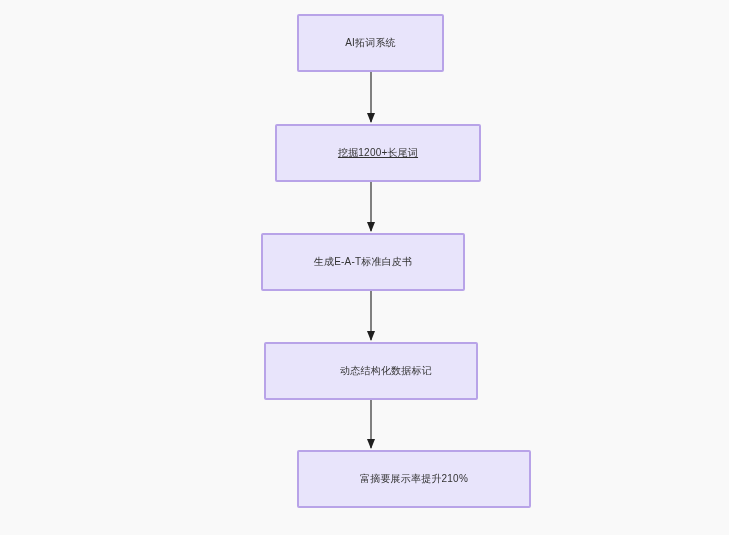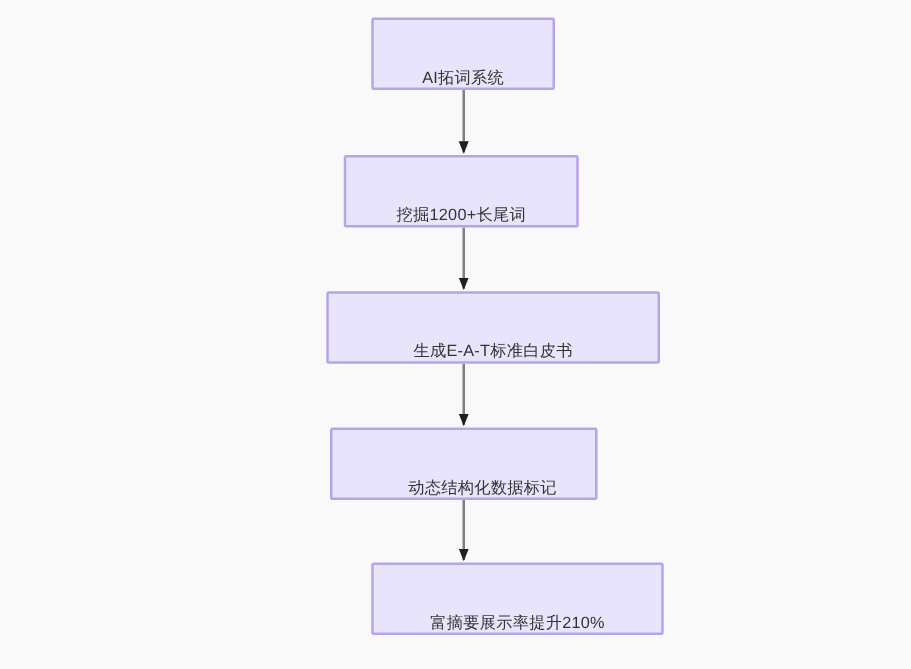--- a/index.html
+++ b/index.html
@@ -27,24 +27,24 @@
     height: 535px;
     pointer-events: none;
   }
   .node {
     position: absolute;
     box-sizing: border-box;
     background: #e8e4fb;
     border: 2px solid #b8a3e8;
     border-radius: 2px;
     display: flex;
-    align-items: flex-end;
+    align-items: center;
     justify-content: center;
     color: #333333;
-    font-size: 13px;
+    font-size: 10px;
     line-height: 1.2;
     letter-spacing: 0.2px;
     white-space: nowrap;
     user-select: none;
   }
   .node-label {
     display: block;
     text-align: center;
   }
 </style>
@@ -71,25 +71,25 @@
     </g>
     <g>
       <line x1="371" y1="400" x2="371" y2="448" stroke="#808080" stroke-width="2" marker-end="url(#arrowhead)"></line>
     </g>
   </svg>
 
   <div class="node" id="node-n1" style="left: 297px; top: 14px; width: 147px; height: 58px;">
     <span class="node-label">AI拓词系统</span>
   </div>
 
-  <div class="node" id="node-n2" style="left: 275px; top: 124px; width: 188px; height: 58px;">
+  <div class="node" id="node-n2" style="left: 275px; top: 124px; width: 206px; height: 58px; text-decoration: underline;">
     <span class="node-label">挖掘1200+长尾词</span>
   </div>
 
-  <div class="node" id="node-n3" style="left: 261px; top: 233px; width: 267px; height: 58px;">
+  <div class="node" id="node-n3" style="left: 261px; top: 233px; width: 204px; height: 58px;">
     <span class="node-label">生成E-A-T标准白皮书</span>
   </div>
 
   <div class="node" id="node-n4" style="left: 264px; top: 342px; width: 214px; height: 58px; padding-left: 30px;">
     <span class="node-label">动态结构化数据标记</span>
   </div>
 
   <div class="node" id="node-n5" style="left: 253px; top: 450px; width: 234px; height: 58px; margin-left: 44px;">
     <span class="node-label">富摘要展示率提升210%</span>
   </div>

